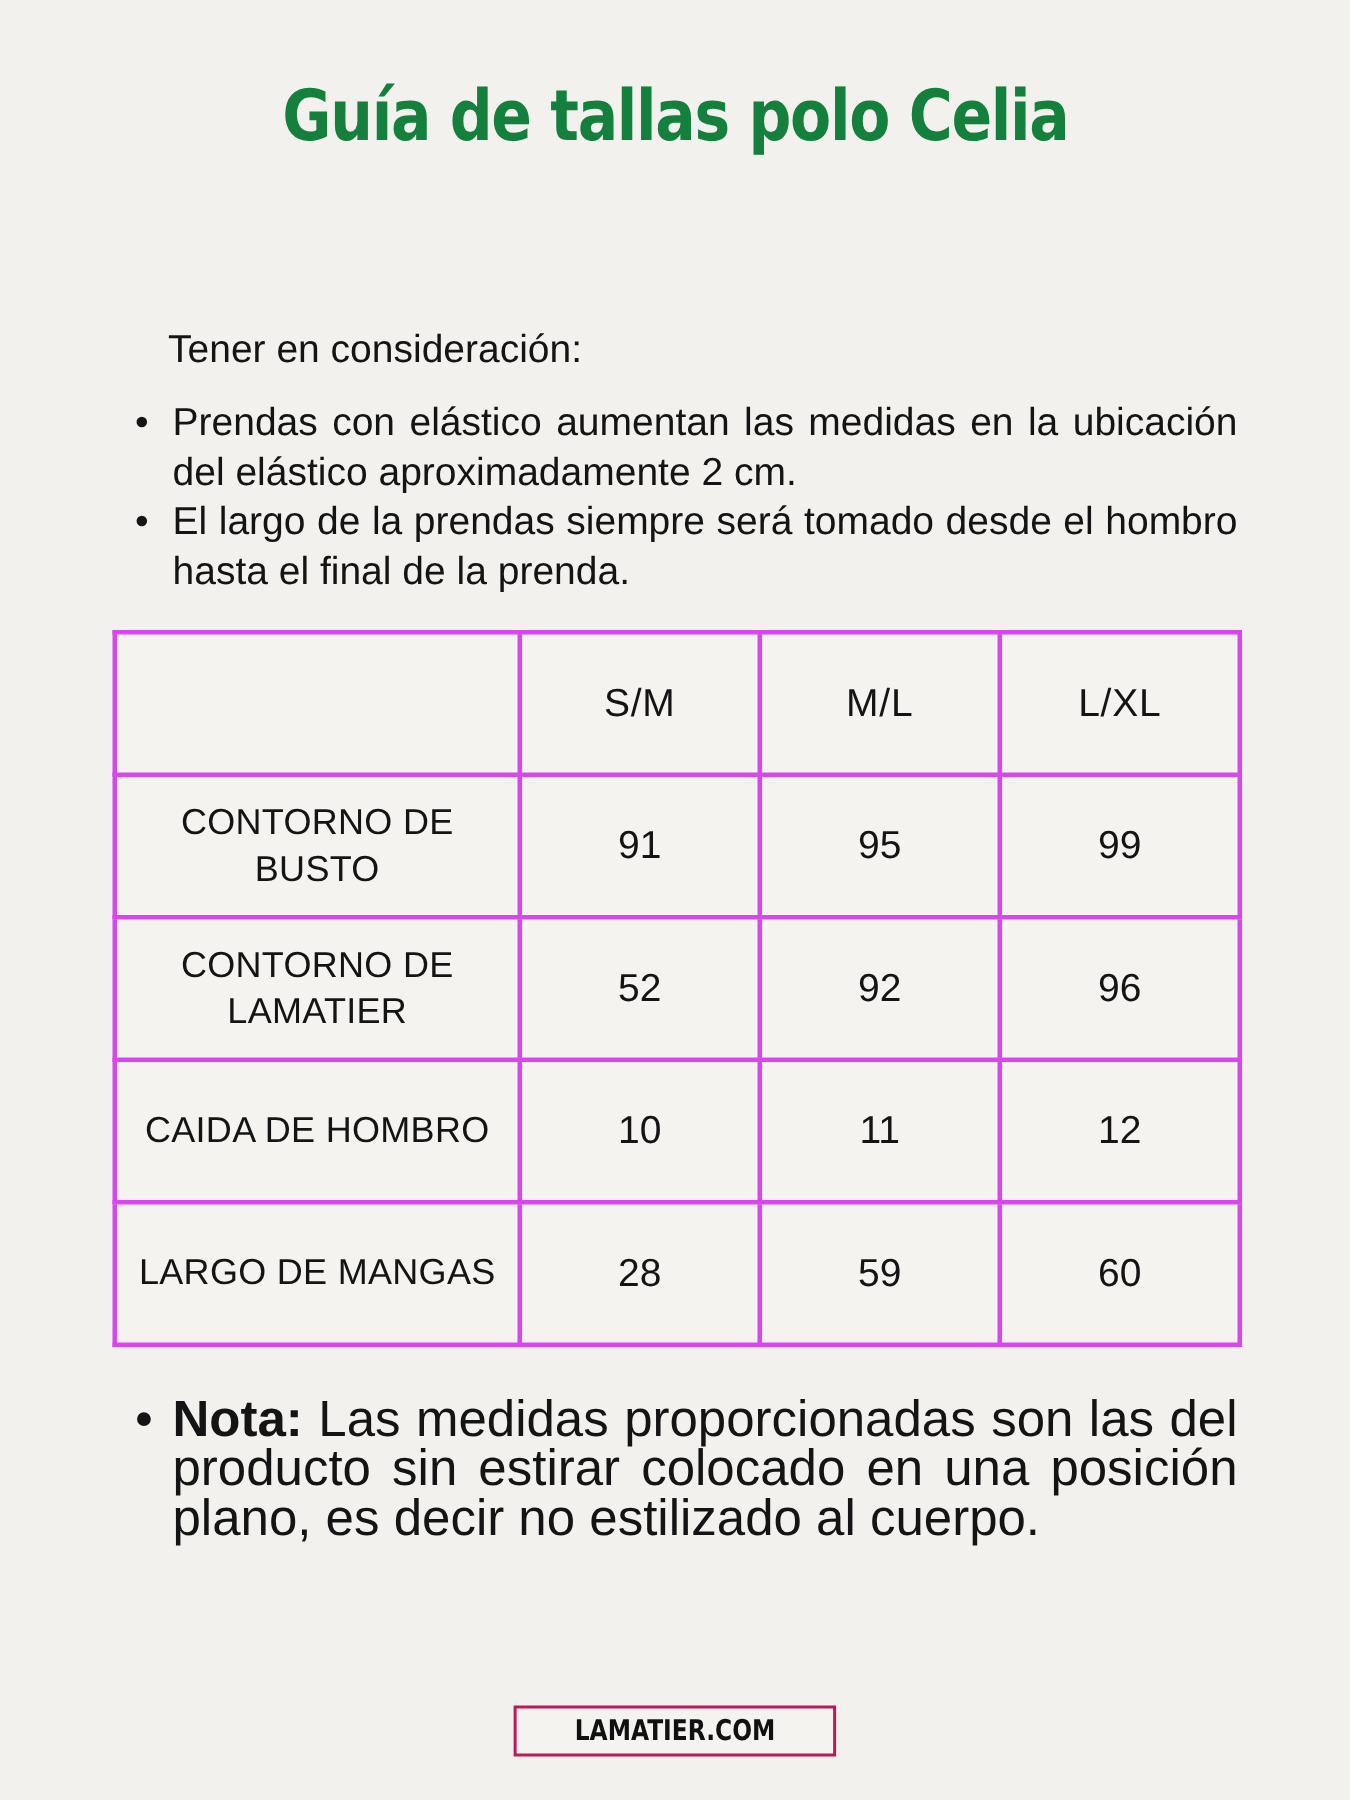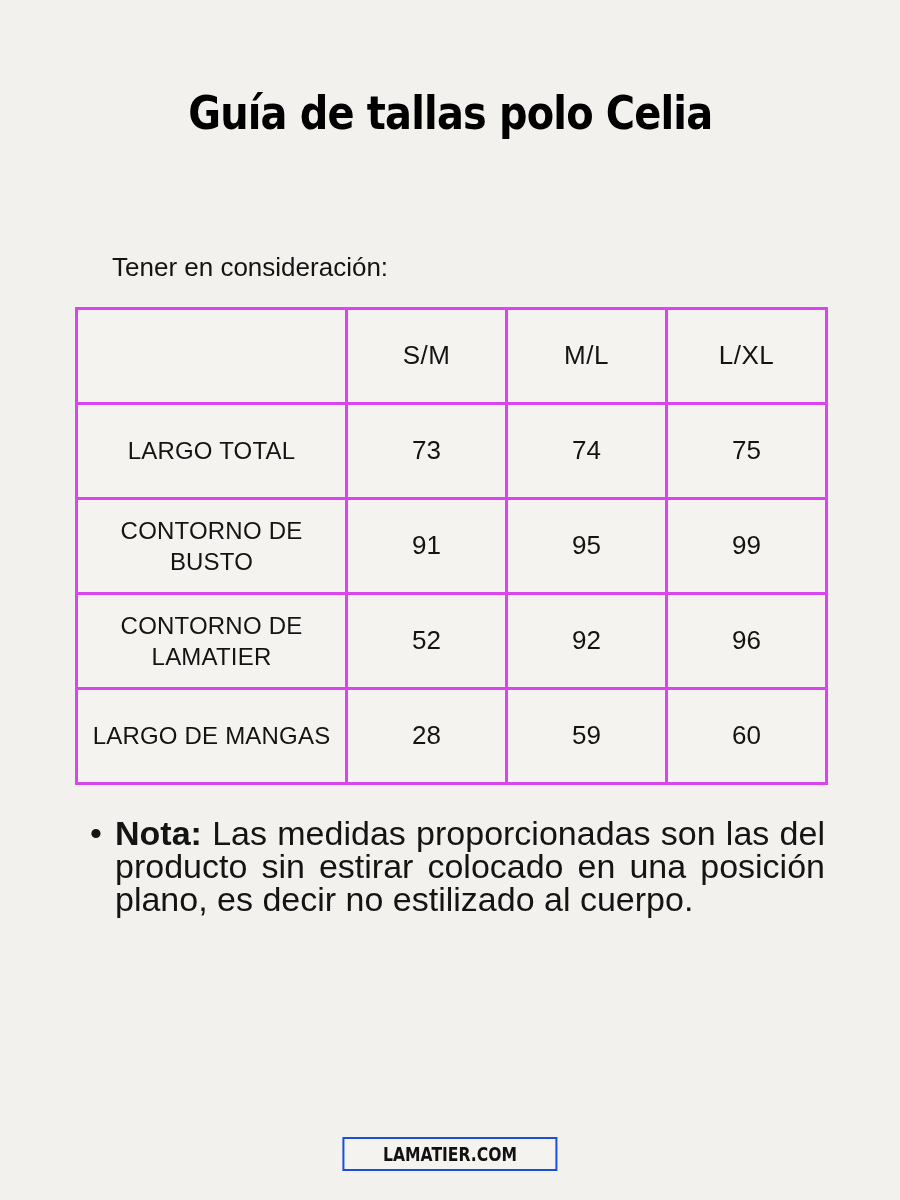--- a/index.html
+++ b/index.html
@@ -9,28 +9,28 @@
     width: 900px;
     height: 1200px;
     margin: 0 auto;
     background: #f2f1ee;
     color: #141414;
     font-family: "Liberation Sans", "DejaVu Sans", sans-serif;
     overflow: hidden;
   }
   
   .title {
-    margin-top: 84px;
+    margin-top: 49px;
     text-align: center;
     font-family: "DejaVu Sans", sans-serif;
     font-weight: 800;
     font-size: 47px;
     line-height: 1.25;
     letter-spacing: -1px;
-    color: #000000;
+    color: #15803d;
     white-space: nowrap;
   }
   .title .squeeze {
     display: inline-block;
     transform: scaleX(0.85);
     transform-origin: center center;
   }
   
   .considerations {
     margin: 108px 75px 0 88px;
@@ -81,21 +81,21 @@
     font-size: 34px;
     line-height: 33px;
   }
   .note-block .note-label { font-weight: bold; }
   
   .footer-badge {
     position: absolute;
     left: 50%;
     top: 1137px;
     transform: translateX(-50%);
-    border: 2px solid #1d4ed8;
+    border: 2px solid #be185d;
     background: #f4f3f0;
     height: 34px;
     min-width: 148px;
     padding: 0 24px;
     display: flex;
     align-items: center;
     justify-content: center;
   }
   .footer-badge .brand {
     font-family: "DejaVu Sans", sans-serif;
@@ -111,53 +111,57 @@
 </style>
 </head>
 <body>
 
 <div class="page">
 
   <h1 class="title"><span class="squeeze">Guía de tallas polo Celia</span></h1>
 
   <section class="considerations">
     <p class="considerations-heading">Tener en consideración:</p>
+    <ul class="bullet-list">
+      <li>Prendas con elástico aumentan las medidas en la ubicación del elástico aproximadamente 2 cm.</li>
+      <li>El largo de la prendas siempre será tomado desde el hombro hasta el final de la prenda.</li>
+    </ul>
   </section>
 
   <table class="size-table">
     <colgroup>
       <col class="label-col">
       <col class="size-col">
       <col class="size-col">
       <col class="size-col">
     </colgroup>
     <tbody>
       <tr>
         <td class="size-head"></td>
         <td class="size-head">S/M</td>
         <td class="size-head">M/L</td>
         <td class="size-head">L/XL</td>
       </tr>
       <tr>
-        <td class="row-label">LARGO TOTAL</td>
-        <td class="cell-value">73</td>
-        <td class="cell-value">74</td>
-        <td class="cell-value">75</td>
-      </tr>
-      <tr>
         <td class="row-label">CONTORNO DE BUSTO</td>
         <td class="cell-value">91</td>
         <td class="cell-value">95</td>
         <td class="cell-value">99</td>
       </tr>
       <tr>
         <td class="row-label">CONTORNO DE LAMATIER</td>
         <td class="cell-value">52</td>
         <td class="cell-value">92</td>
         <td class="cell-value">96</td>
+      </tr>
+      <tr>
+        <td class="row-label">CAIDA DE HOMBRO</td>
+        <td class="cell-value">10</td>
+        <td class="cell-value">11</td>
+        <td class="cell-value">12</td>
       </tr>
       <tr>
         <td class="row-label">LARGO DE MANGAS</td>
         <td class="cell-value">28</td>
         <td class="cell-value">59</td>
         <td class="cell-value">60</td>
       </tr>
     </tbody>
   </table>
 

